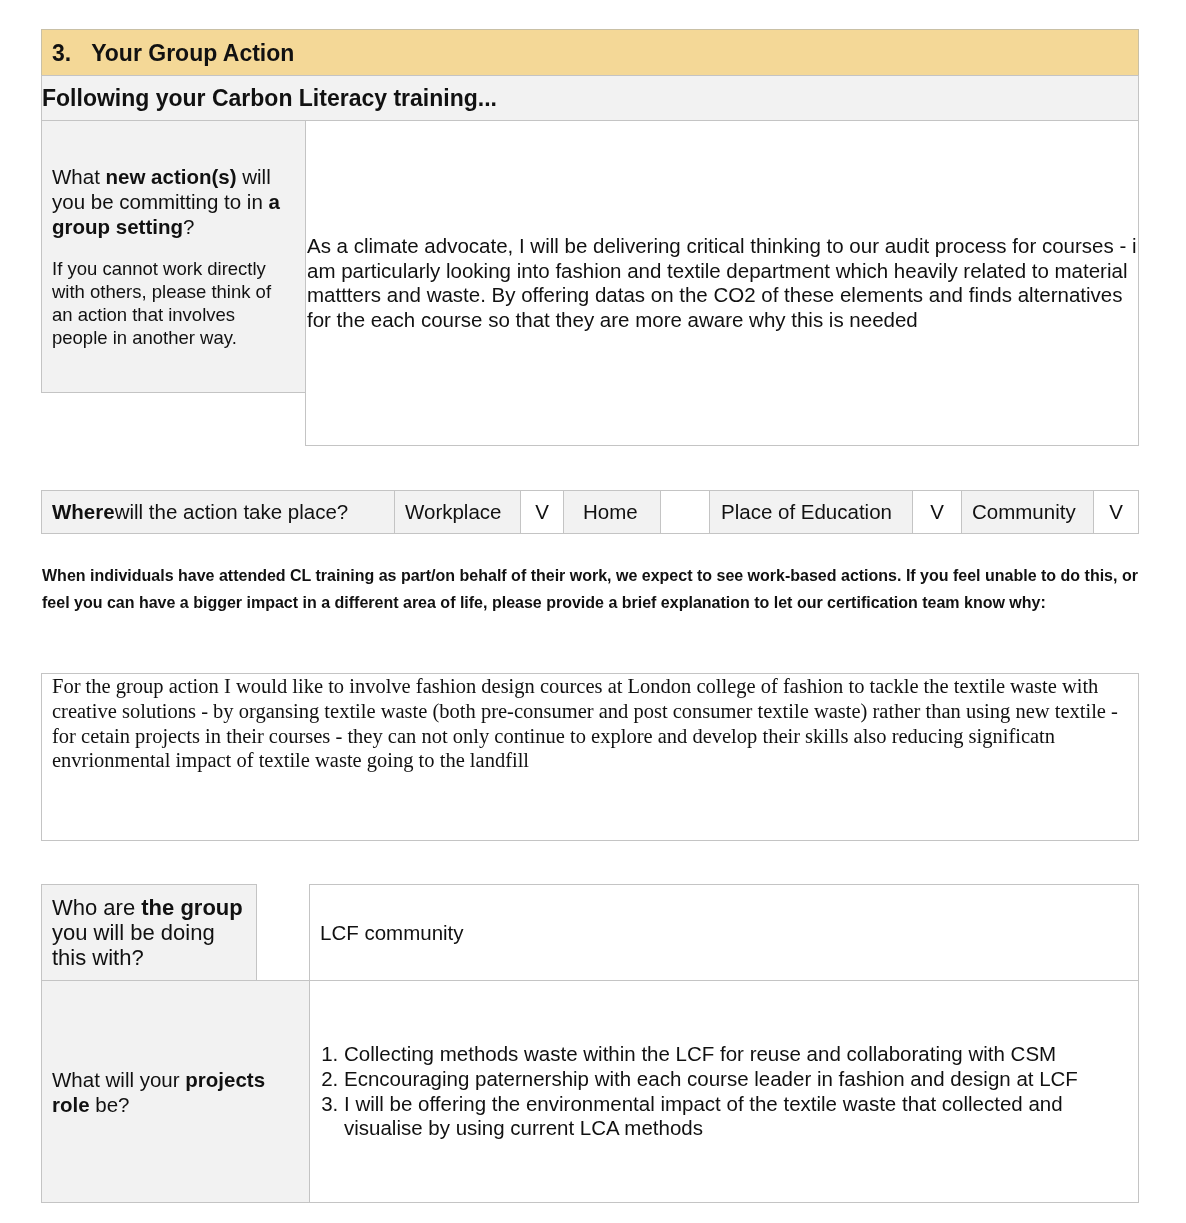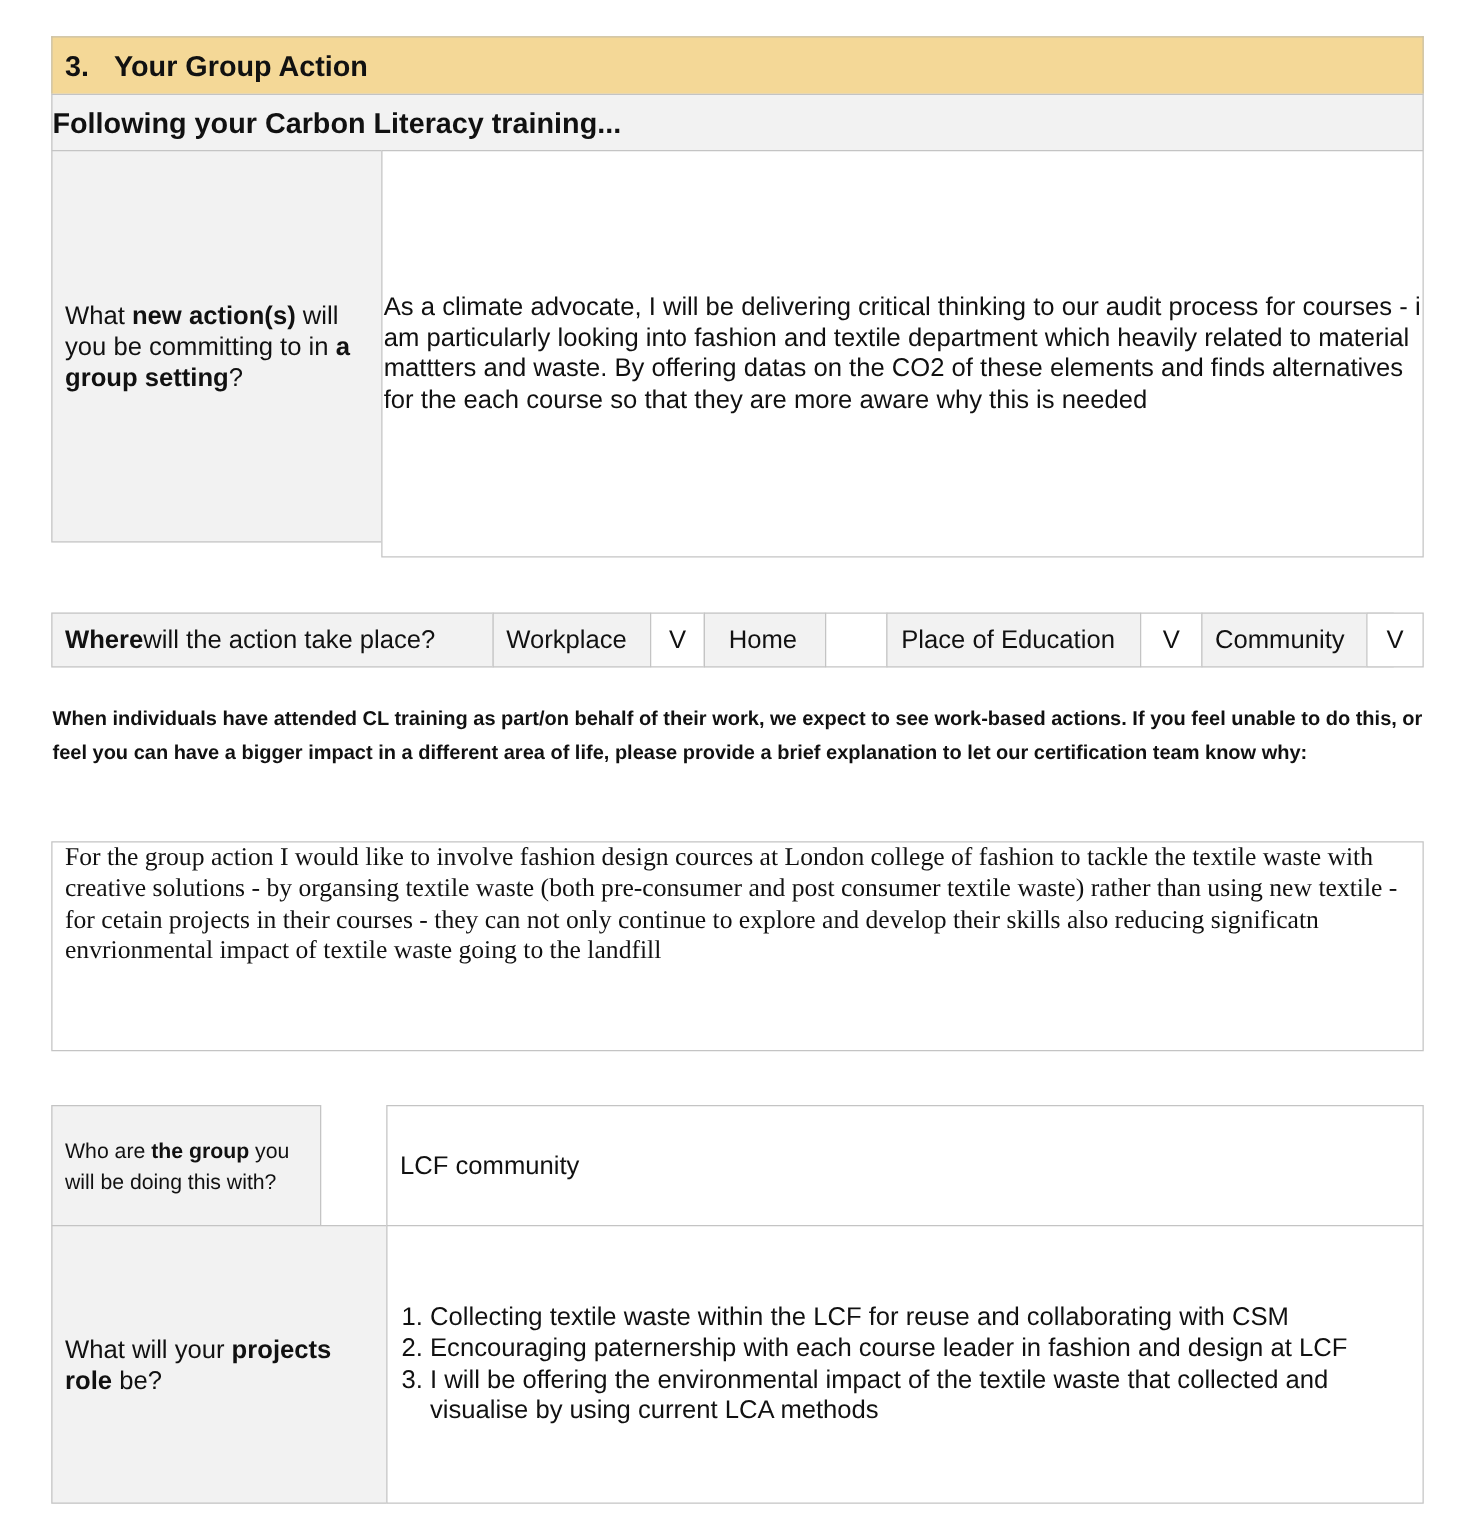--- a/index.html
+++ b/index.html
@@ -11,53 +11,54 @@
   .border { border: 1px solid #c4c4c4; }
   .gray { background: #f2f2f2; }
   .white { background: #ffffff; }
 
   
   #sec-header { left: 41px; top: 29px; width: 1098px; height: 47px; background: #f4d897; border: 1px solid #c9c0a6; border-bottom: none; display: flex; align-items: center; padding-left: 10px; font-size: 23px; font-weight: bold; }
   #sec-header .num { margin-right: 20px; }
   #sec-sub { left: 41px; top: 75px; width: 1098px; height: 46px; display: flex; align-items: center; font-size: 23px; font-weight: bold; }
 
   
-  #q1-label { left: 41px; top: 120px; width: 265px; height: 314px; padding: 16px 10px; display: flex; flex-direction: column; justify-content: center; }
+  #q1-label { left: 41px; top: 120px; width: 265px; height: 273px; padding: 16px 10px; display: flex; flex-direction: column; justify-content: center; }
   #q1-answer { left: 305px; top: 120px; width: 834px; height: 326px; padding: 0 1px; display: flex; align-items: center; font-size: 20.5px; line-height: 24.5px; }
   .q-main { font-size: 20.5px; line-height: 25px; }
   .q-note { font-size: 18.5px; line-height: 23px; margin-top: 18px; }
 
   
   .where-row { top: 490px; height: 44px; display: flex; align-items: center; font-size: 20.5px; padding: 0 10px; }
   .cb { justify-content: center; padding: 0; }
 
   
   #explain-text { left: 42px; top: 562px; width: 1100px; font-size: 16px; font-weight: bold; line-height: 27px; }
   #explain-box { left: 41px; top: 673px; width: 1098px; height: 168px; padding: 0 10px; display: flex; align-items: flex-start; font-size: 20.5px; line-height: 24.8px; font-family: Liberation Serif, serif; }
 
   
-  #g-label { left: 41px; top: 884px; width: 216px; height: 97px; padding: 0 10px; display: flex; align-items: center; font-size: 17px; line-height: 25px; }
+  #g-label { left: 41px; top: 884px; width: 216px; height: 97px; padding: 0 10px; display: flex; align-items: center; font-size: 22px; line-height: 25px; }
   #g-answer { left: 309px; top: 884px; width: 830px; height: 97px; padding: 0 10px; display: flex; align-items: center; font-size: 20.5px; }
   #r-label { left: 41px; top: 980px; width: 269px; height: 223px; padding: 0 10px; display: flex; align-items: center; font-size: 20.5px; line-height: 25px; }
   #r-answer { left: 309px; top: 980px; width: 830px; height: 223px; padding: 0 10px; display: flex; align-items: center; font-size: 20.5px; line-height: 24.8px; }
   #r-answer ol { margin: 0; padding-left: 24px; }
   #r-answer li { padding-left: 0; }
   b { font-weight: bold; }
 </style>
 </head>
 <body>
 
 <div class="abs" id="sec-header">
   <span class="num">3.</span>
   <span>Your Group Action</span>
 </div>
 <div class="abs gray border" id="sec-sub">Following your Carbon Literacy training...</div>
 
 <div class="abs gray border" id="q1-label">
   <div class="q-main"><span>What </span><b>new action(s)</b><span> will you be committing to in </span><b>a group setting</b><span>?</span></div>
+  <div class="q-note">If you cannot work directly with others, please think of an action that involves people in another way.</div>
 </div>
 <div class="abs white border" id="q1-answer">
   <span>As a climate advocate, I will be delivering critical thinking to our audit process for courses - i am particularly looking into fashion and textile department which heavily related to material mattters and waste. By offering datas on the CO2 of these elements and finds alternatives for the each course so that they are more aware why this is needed</span>
 </div>
 
 <div class="abs gray border where-row" style="left:41px;width:354px;">
     <b>Where</b>
     <span> will the action take place?</span>
   </div>
 <div class="abs gray border where-row" style="left:394px;width:127px;">Workplace</div>
@@ -79,17 +80,17 @@
 </div>
 <div class="abs white border" id="g-answer">
   <span>LCF community</span>
 </div>
 
 <div class="abs gray border" id="r-label">
   <div><span>What will your </span><b>projects</b><span> </span><b>role</b><span> be?</span></div>
 </div>
 <div class="abs white border" id="r-answer">
   <ol>
-    <li>Collecting textile waste within the LCF for reuse and collaborating with CSM</li>
+    <li>Collecting methods waste within the LCF for reuse and collaborating with CSM</li>
     <li>Ecncouraging paternership with each course leader in fashion and design at LCF</li>
     <li>I will be offering the environmental impact of the textile waste that collected and visualise by using current LCA methods</li>
   </ol>
 </div>
 
 </body></html>

